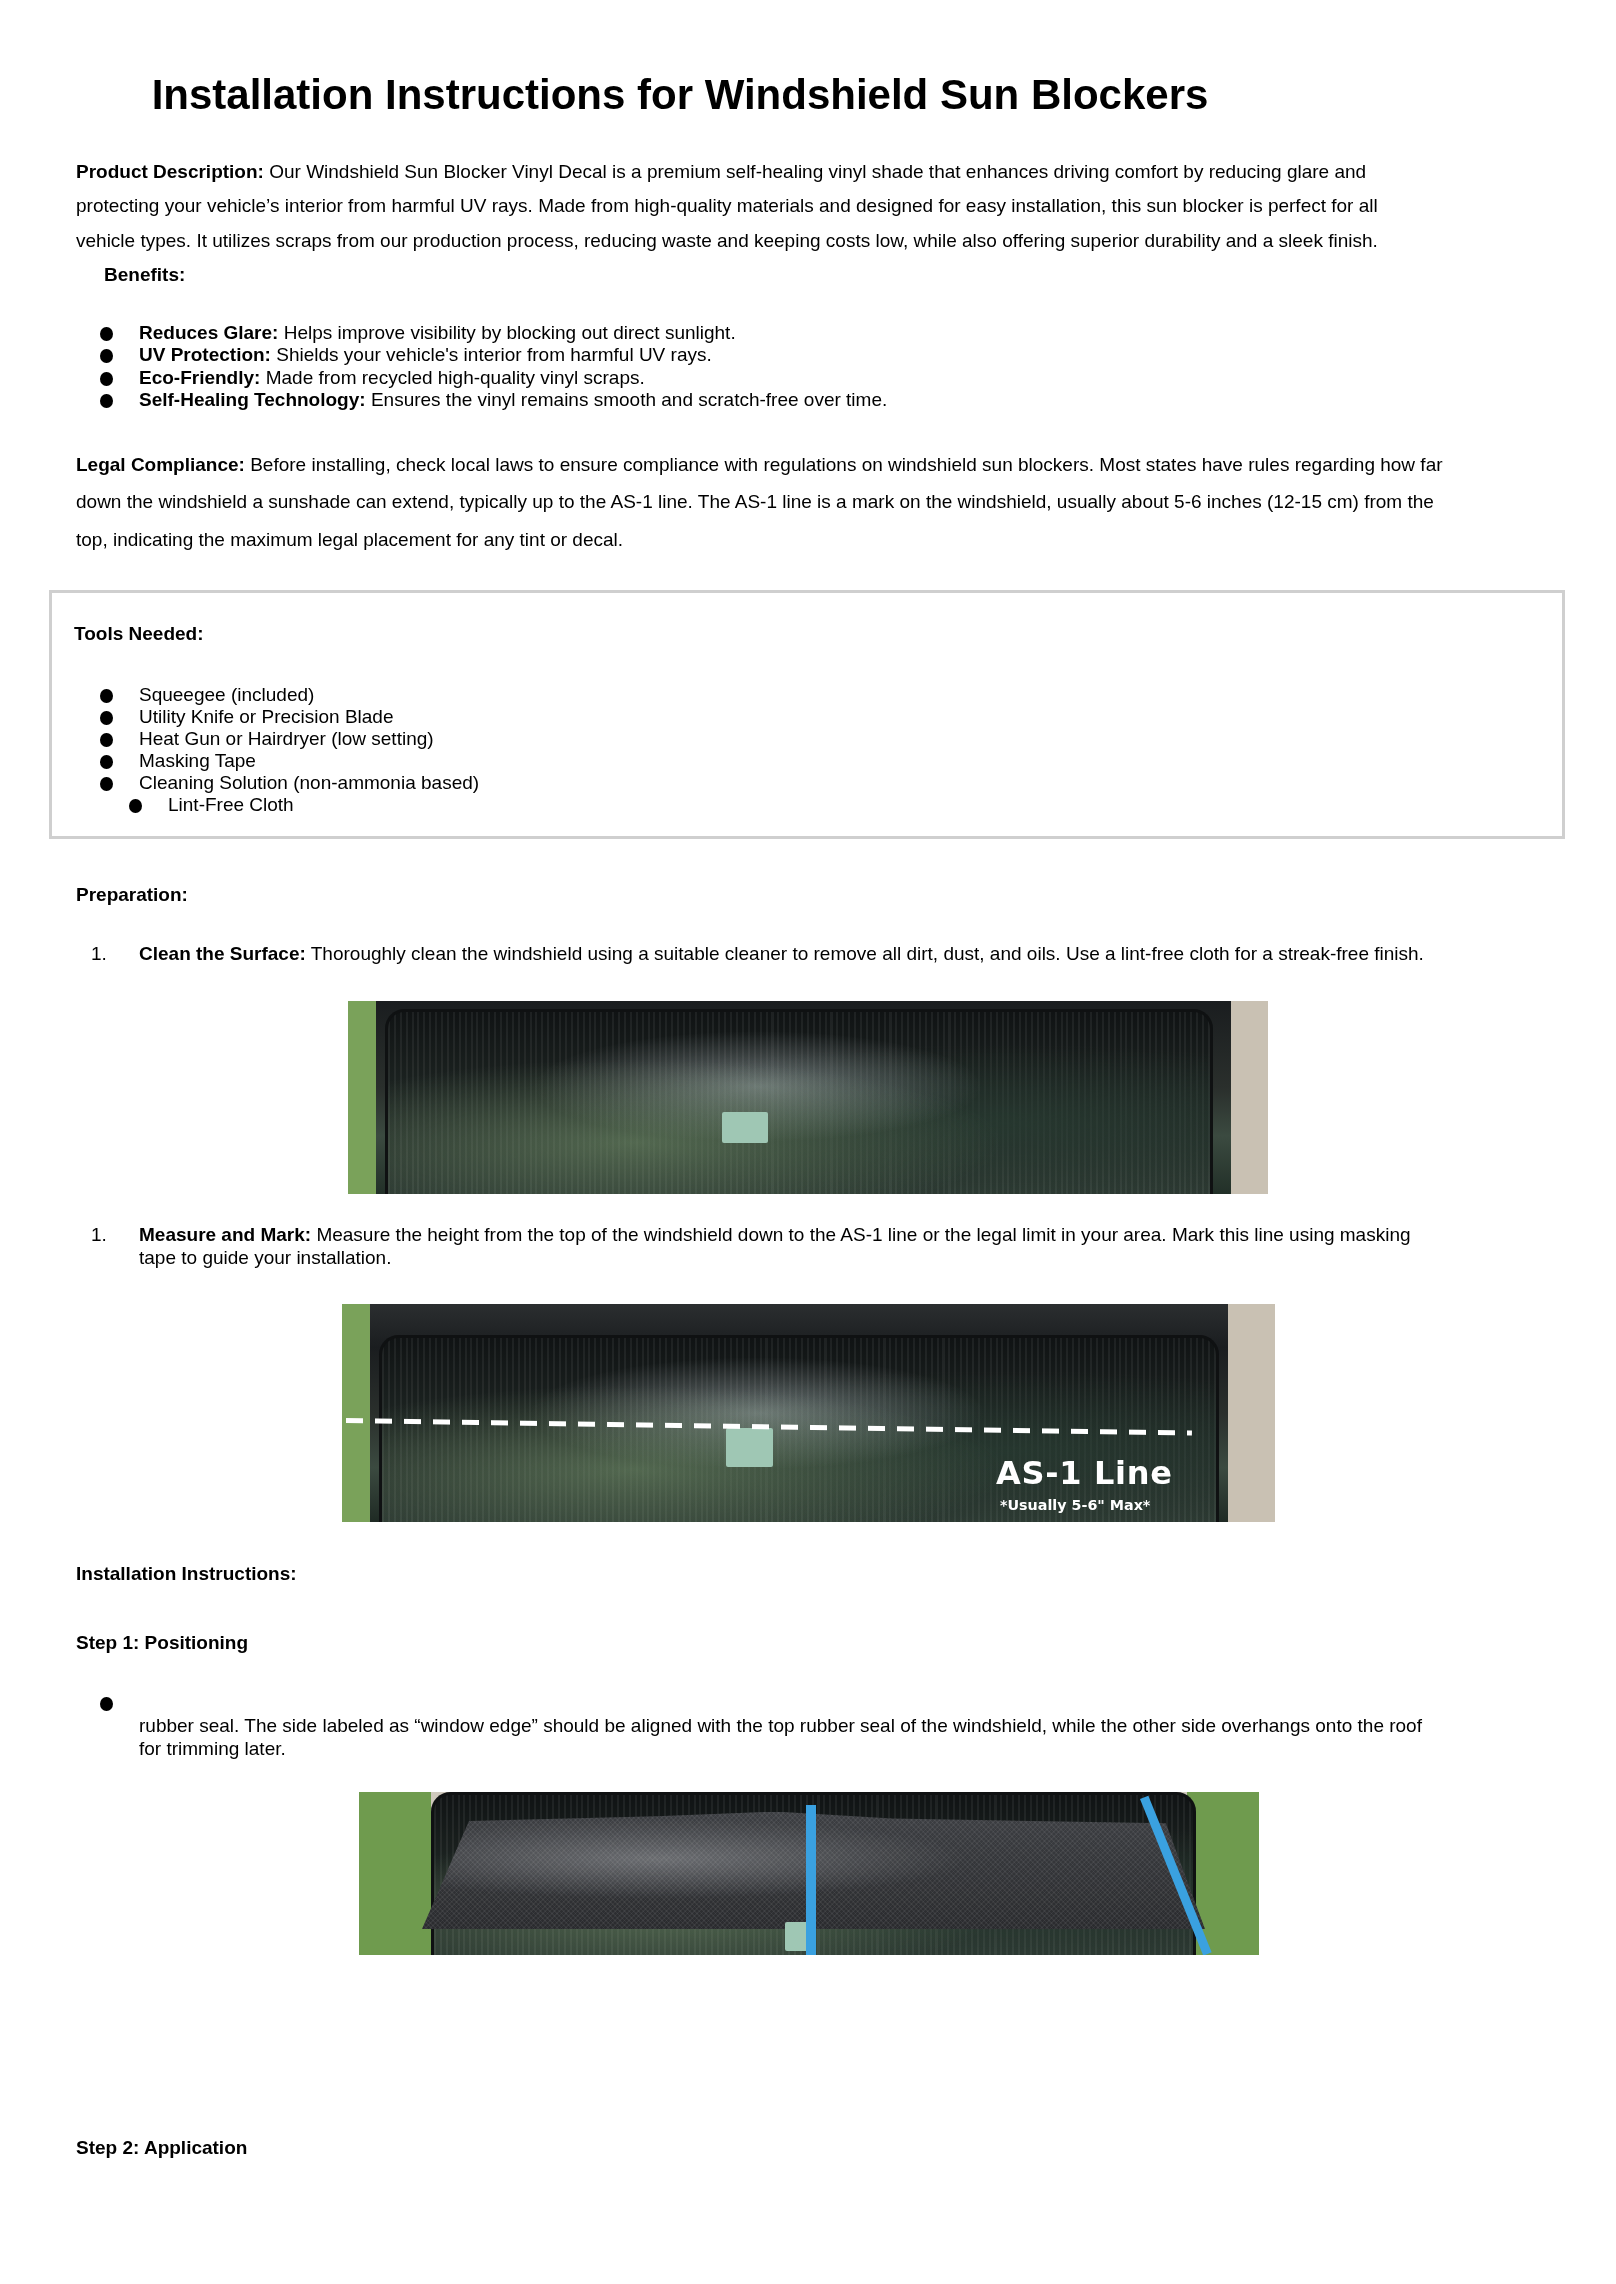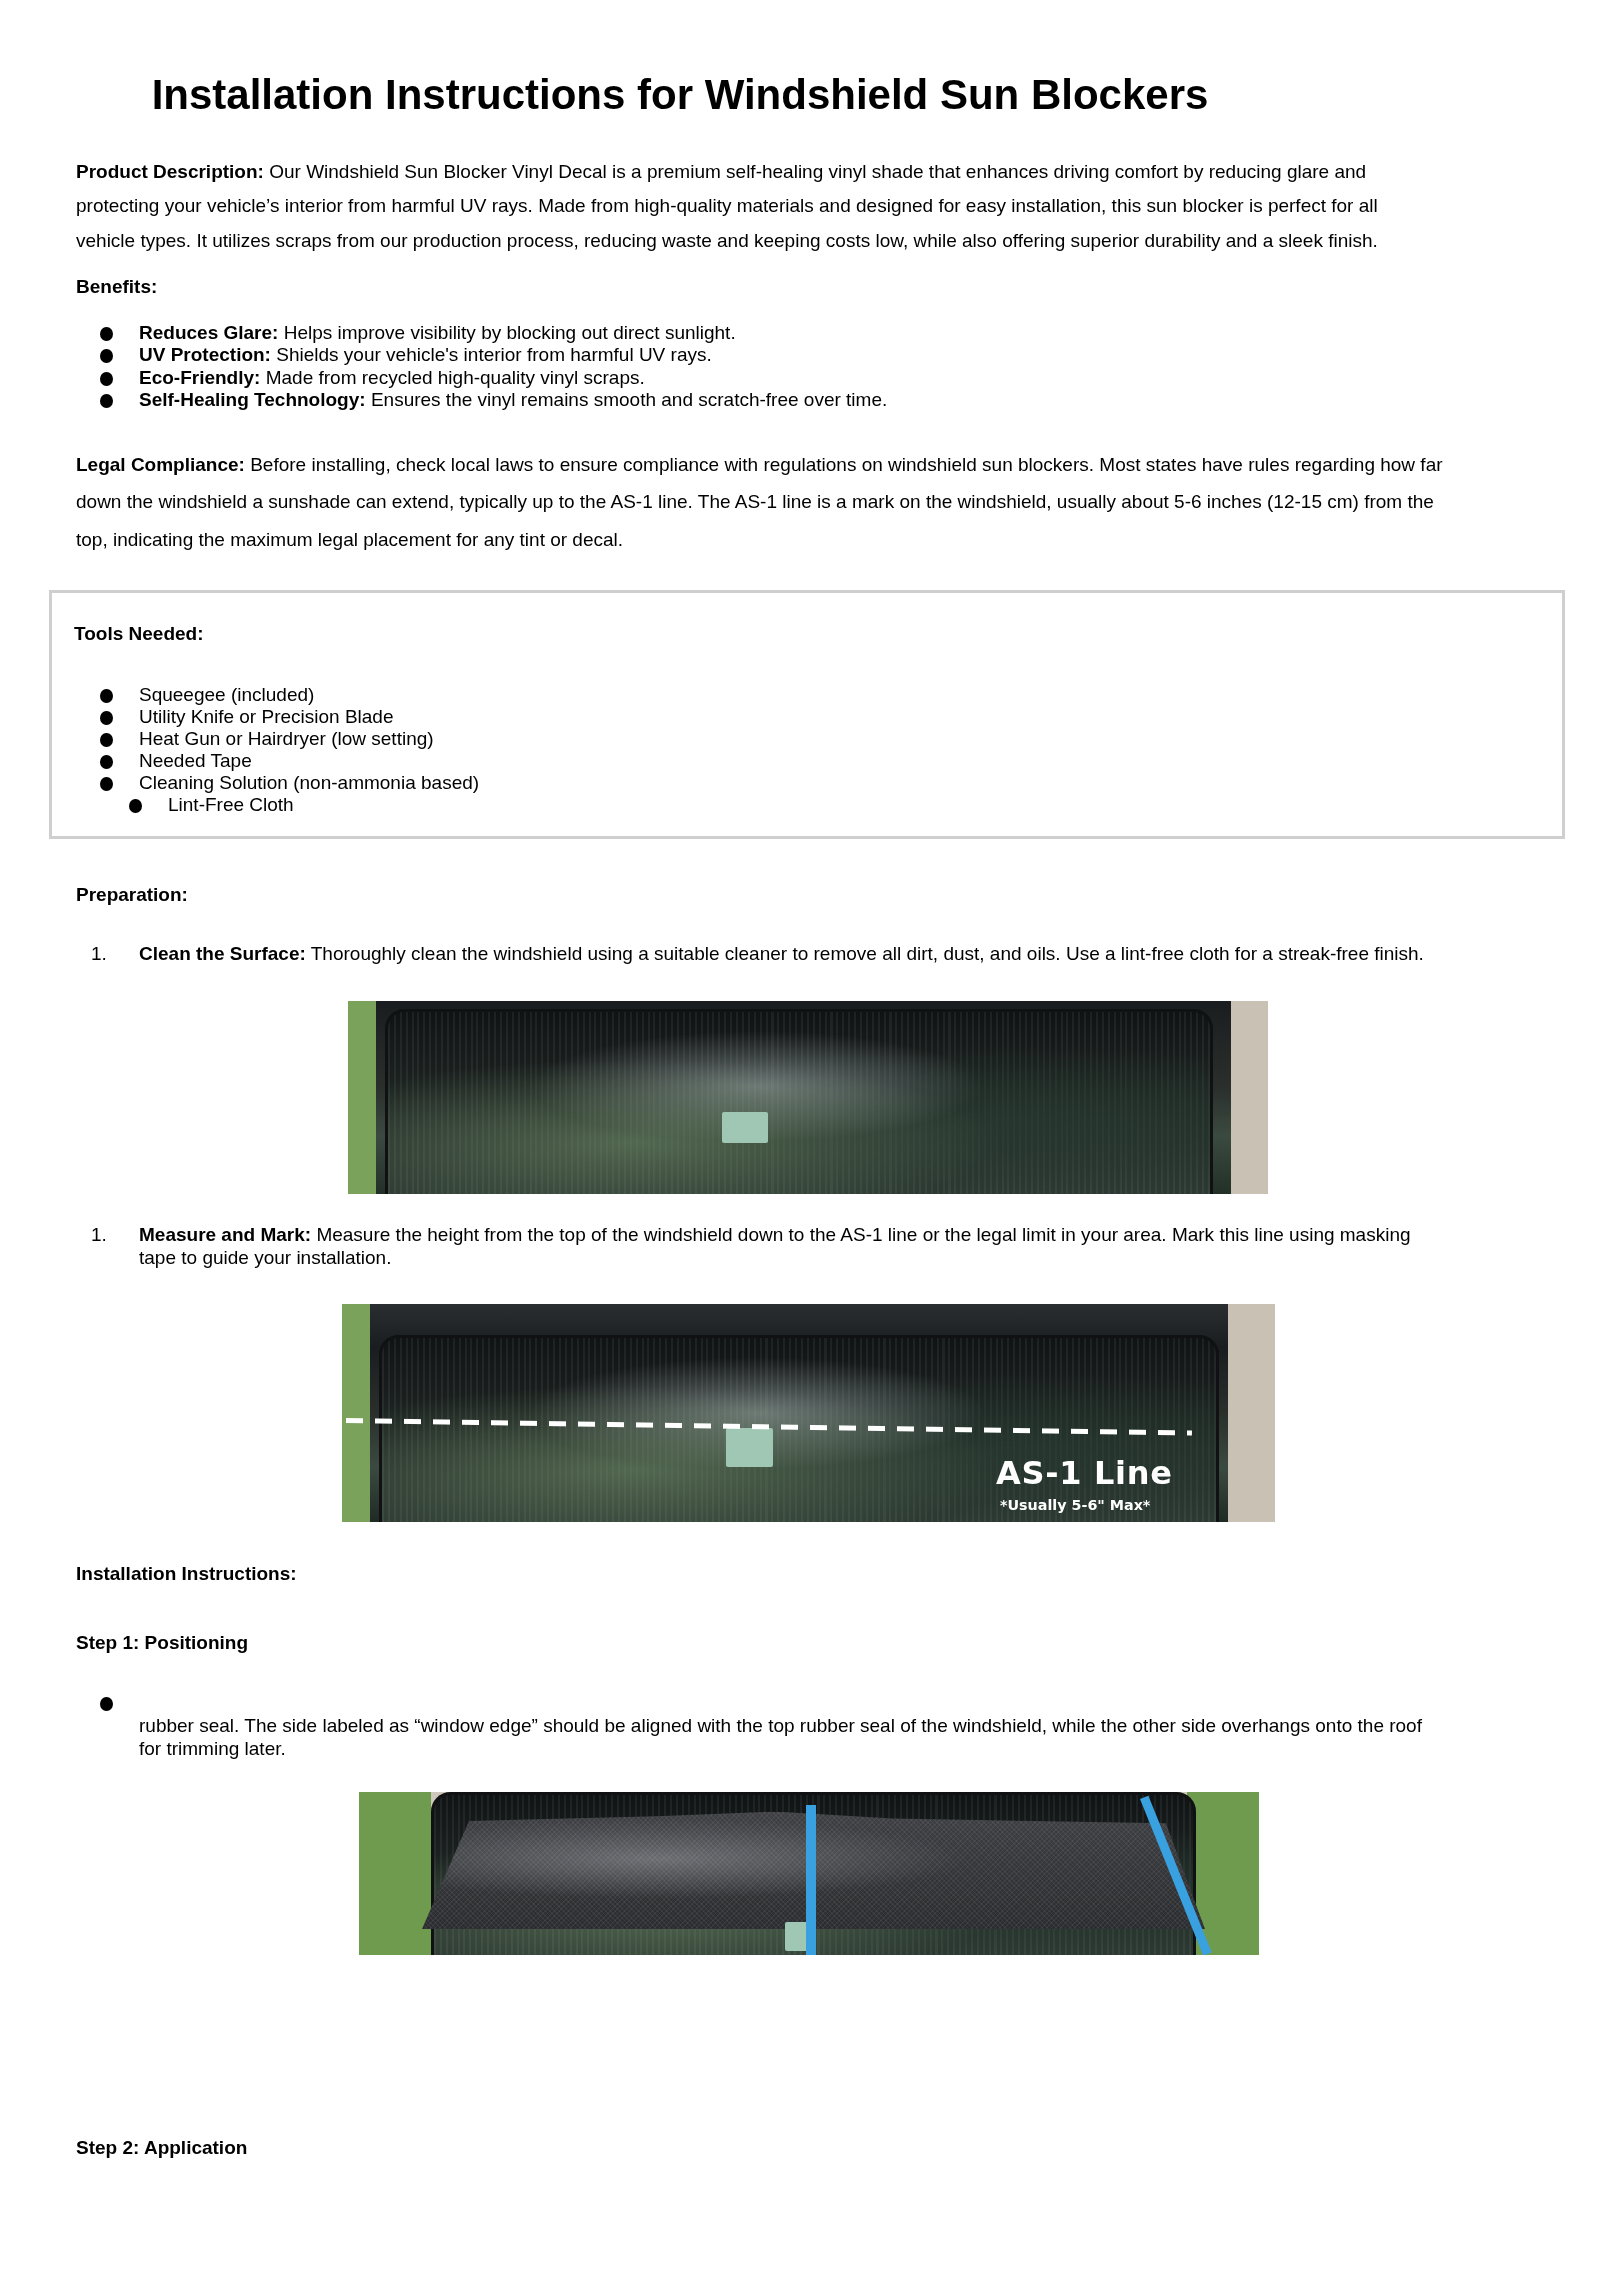--- a/index.html
+++ b/index.html
@@ -85,21 +85,21 @@
 <body>
 
 <div class="abs title">Installation Instructions for Windshield Sun Blockers</div>
 
 <div class="abs body-text para-line" style="top:161px;">
   <span class="b">Product Description:</span><span> Our Windshield Sun Blocker Vinyl Decal is a premium self-healing vinyl shade that enhances driving comfort by reducing glare and</span>
 </div>
 <div class="abs body-text para-line" style="top:195px;">protecting your vehicle’s interior from harmful UV rays. Made from high-quality materials and designed for easy installation, this sun blocker is perfect for all</div>
 <div class="abs body-text para-line" style="top:230px;">vehicle types. It utilizes scraps from our production process, reducing waste and keeping costs low, while also offering superior durability and a sleek finish.</div>
 
-<div class="abs heading" style="top:276px;">Benefits:</div>
+<div class="abs heading" style="top:264px;margin-left:28px;">Benefits:</div>
 
 <div>
   <div class="list-row" style="top:322px;">
     <span class="bullet-dot"></span>
     <span class="txt body-text"><span class="b">Reduces Glare:</span><span> Helps improve visibility by blocking out direct sunlight.</span></span>
   </div>
   <div class="list-row" style="top:344px;">
     <span class="bullet-dot"></span>
     <span class="txt body-text"><span class="b">UV Protection:</span><span> Shields your vehicle's interior from harmful UV rays.</span></span>
   </div>
@@ -129,21 +129,21 @@
   <div class="list-row" style="top:706px;">
     <span class="bullet-dot"></span>
     <span class="txt body-text">Utility Knife or Precision Blade</span>
   </div>
   <div class="list-row" style="top:728px;">
     <span class="bullet-dot"></span>
     <span class="txt body-text">Heat Gun or Hairdryer (low setting)</span>
   </div>
   <div class="list-row" style="top:750px;">
     <span class="bullet-dot"></span>
-    <span class="txt body-text">Needed Tape</span>
+    <span class="txt body-text">Masking Tape</span>
   </div>
   <div class="list-row" style="top:772px;">
     <span class="bullet-dot"></span>
     <span class="txt body-text">Cleaning Solution (non-ammonia based)</span>
   </div>
   <div class="list-row" style="top:794px;margin-left:29px;">
     <span class="bullet-dot"></span>
     <span class="txt body-text">Lint-Free Cloth</span>
   </div>
 </div>

